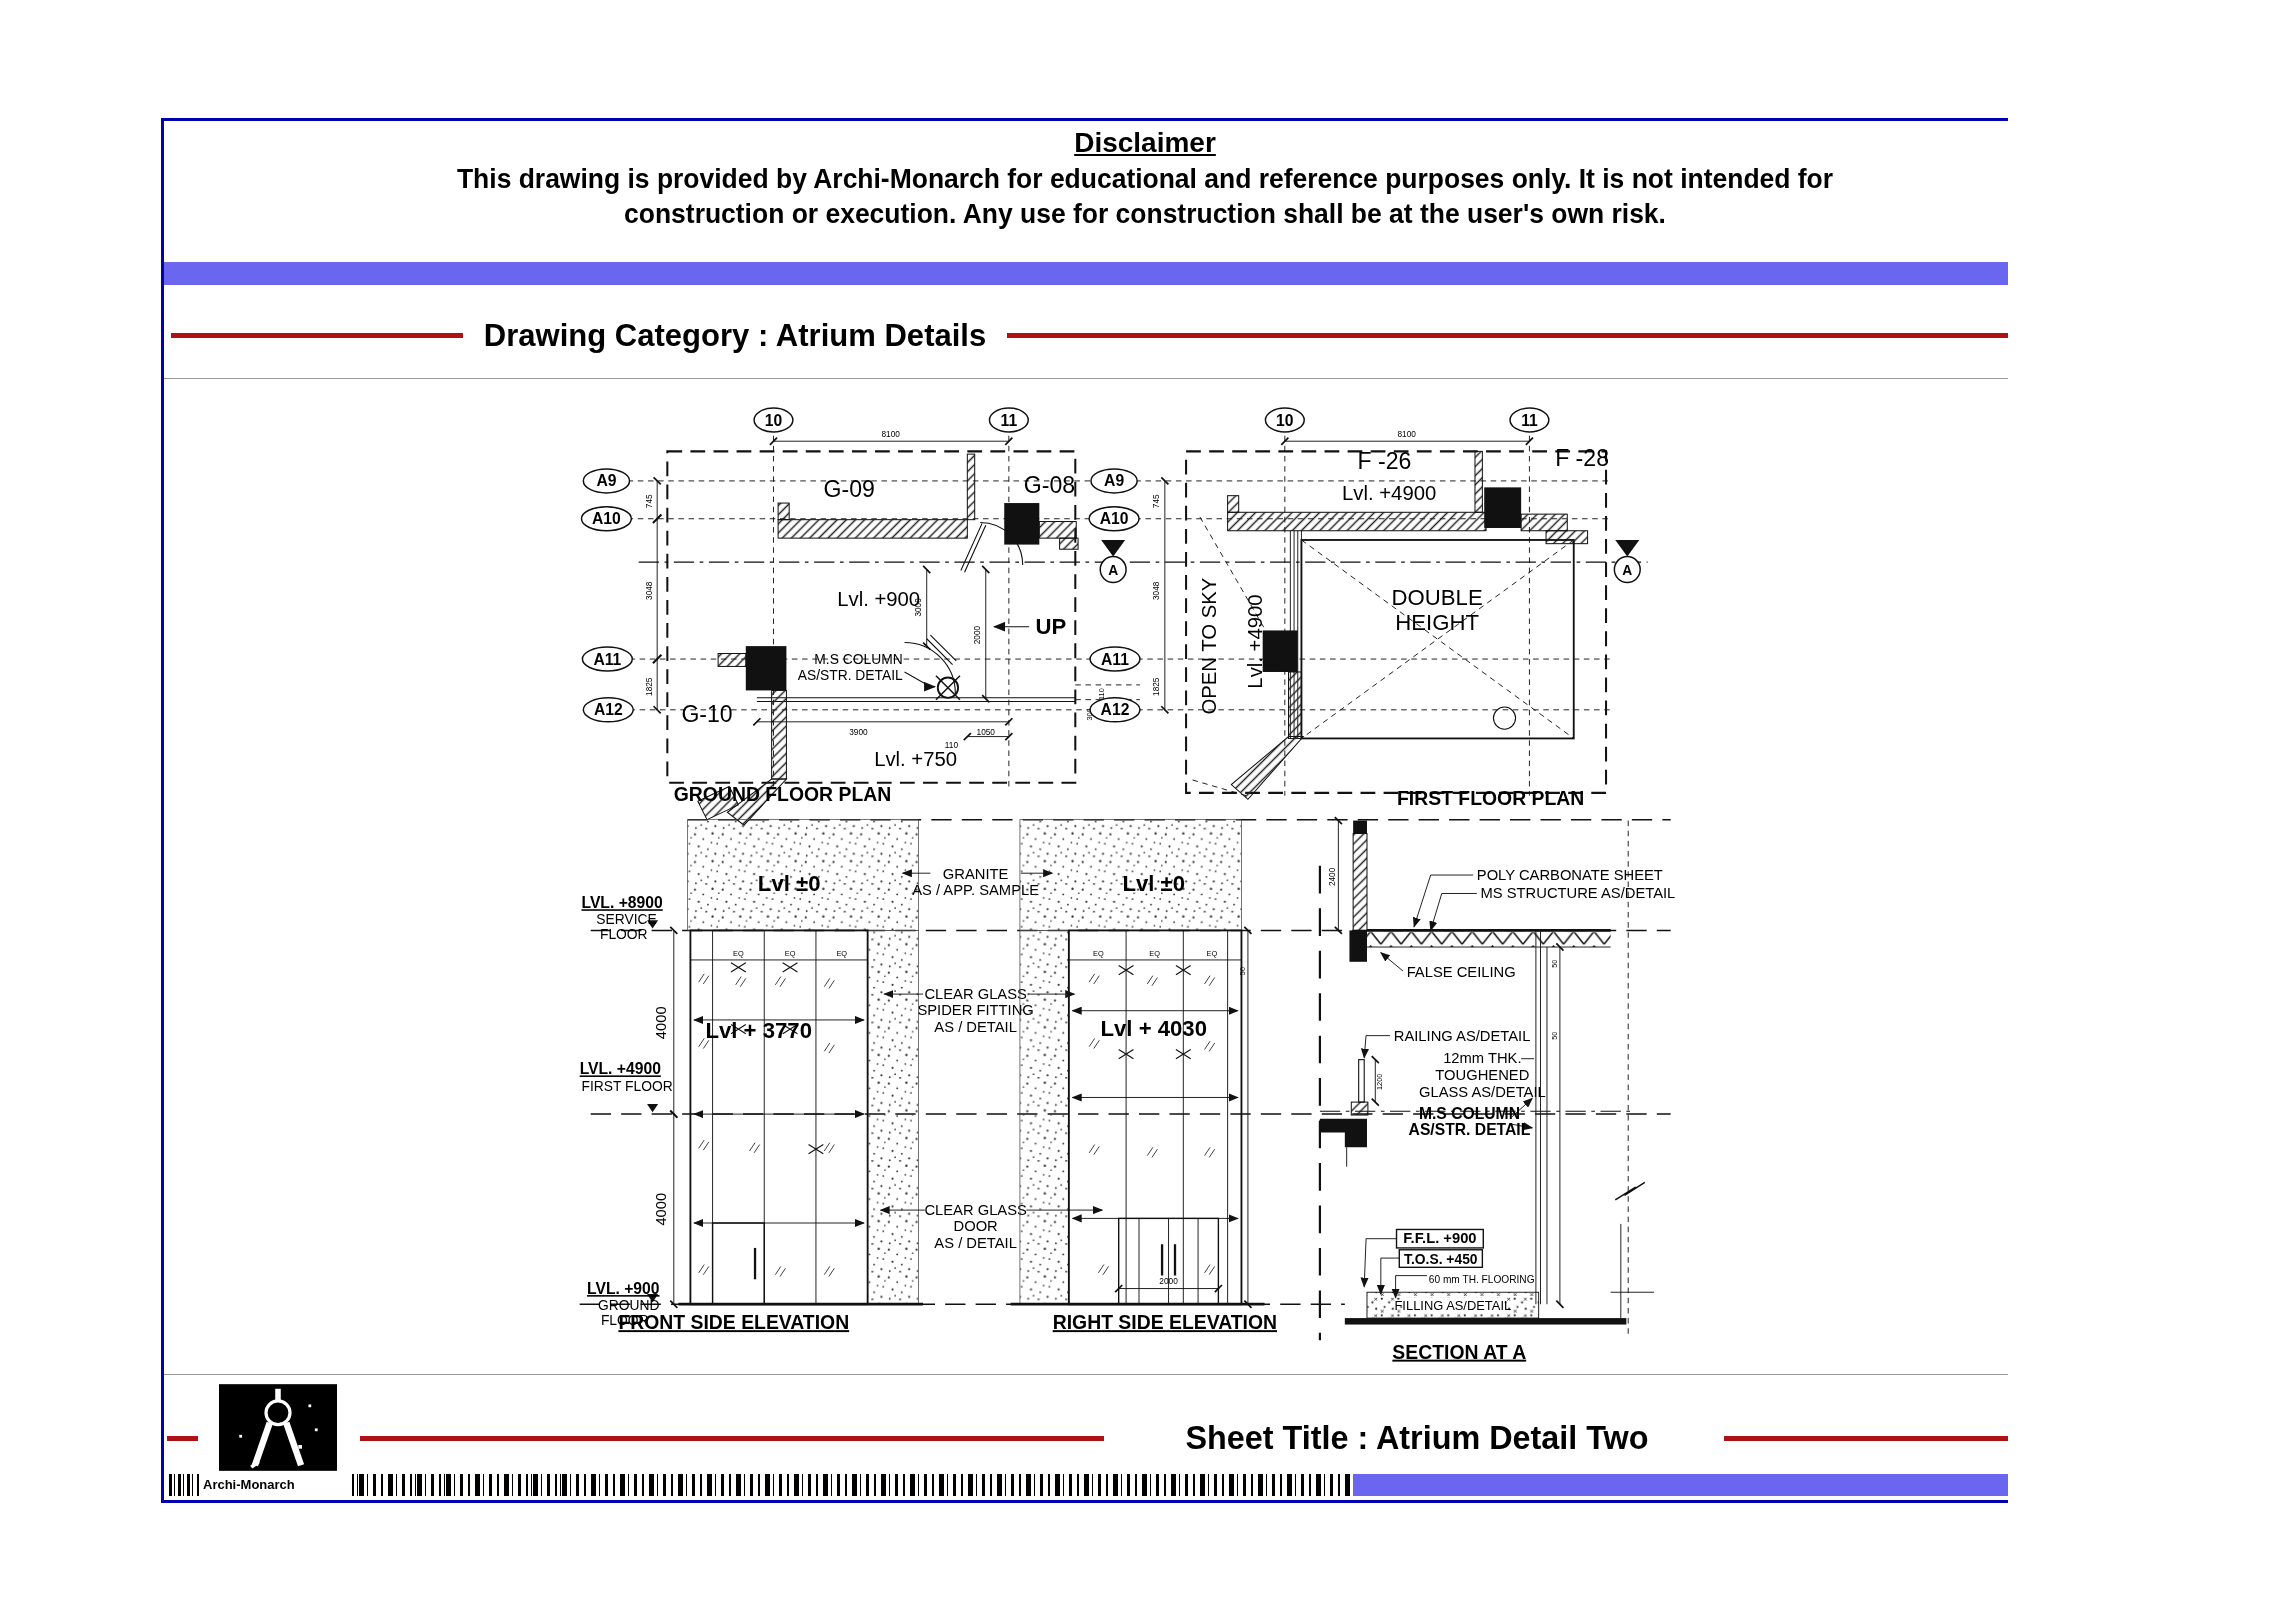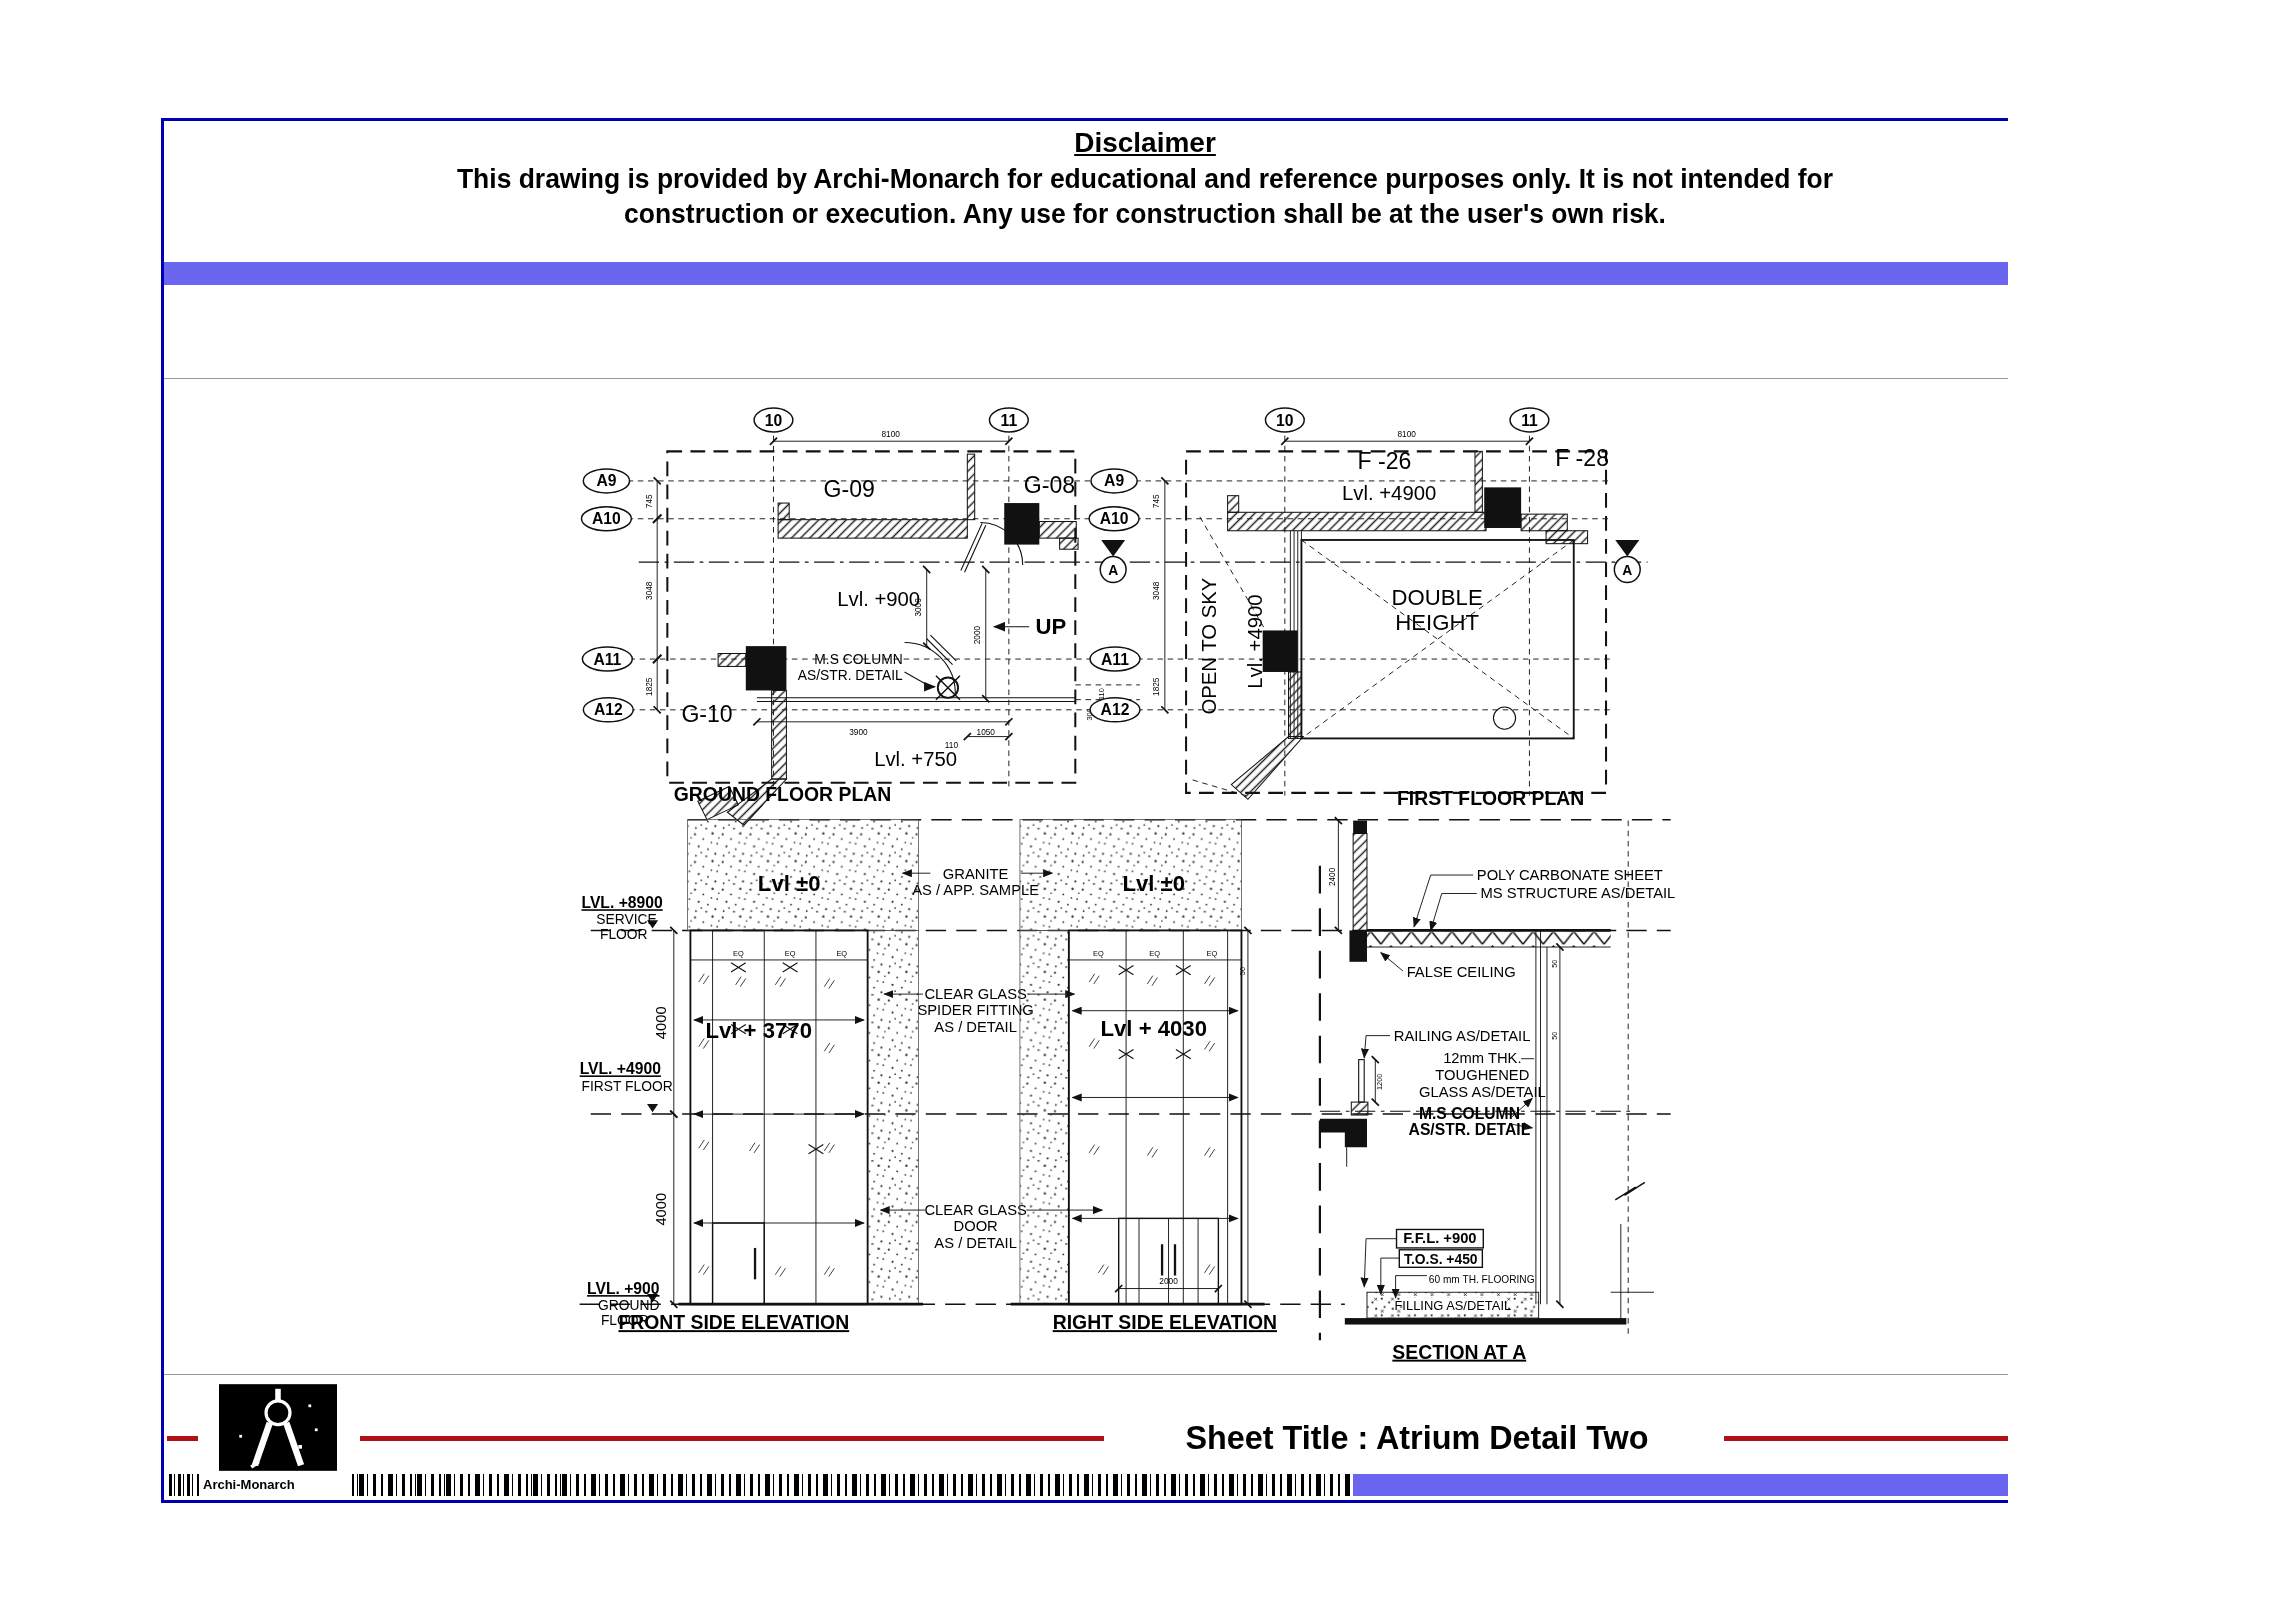--- a/index.html
+++ b/index.html
@@ -55,20 +55,25 @@
   <div class="page">
 
     <div class="disclaimer">
       <div class="disc-title">Disclaimer</div>
       <div class="disc-line">This drawing is provided by Archi-Monarch for educational and reference purposes only. It is not intended for</div>
       <div class="disc-line">construction or execution. Any use for construction shall be at the user's own risk.</div>
     </div>
 
     <div class="purple-bar"></div>
 
+    <div class="cat-row">
+      <div class="redline left"></div>
+      <div class="cat-text">Drawing Category : Atrium Details</div>
+      <div class="redline right"></div>
+    </div>
 
     <div class="gray-line" style="top:257px"></div>
     <div class="gray-line" style="top:1253px"></div>
 
     <div class="sheet-row-dash"></div>
     <div class="logo-box">
       <svg width="118" height="87" viewBox="0 0 128 94">
         <rect x="0" y="0" width="128" height="94" fill="#000"></rect>
         <line x1="64" y1="5" x2="64" y2="18" stroke="#fff" stroke-width="6"></line>
         <circle cx="64" cy="31" r="13" fill="none" stroke="#fff" stroke-width="3.5"></circle>

